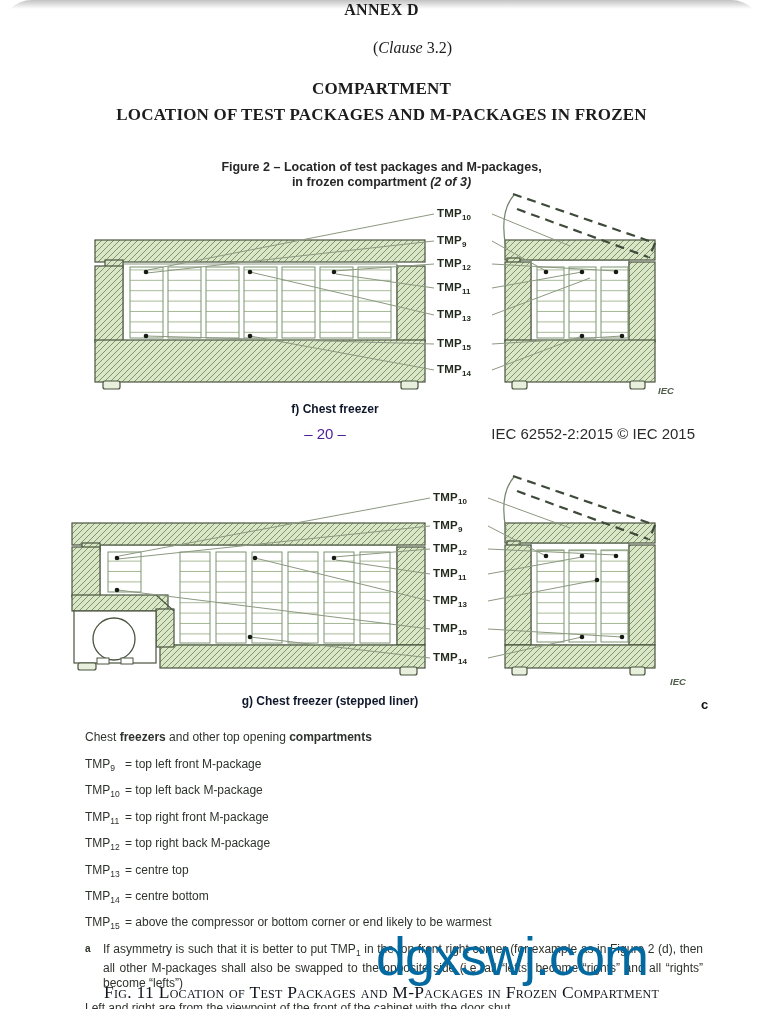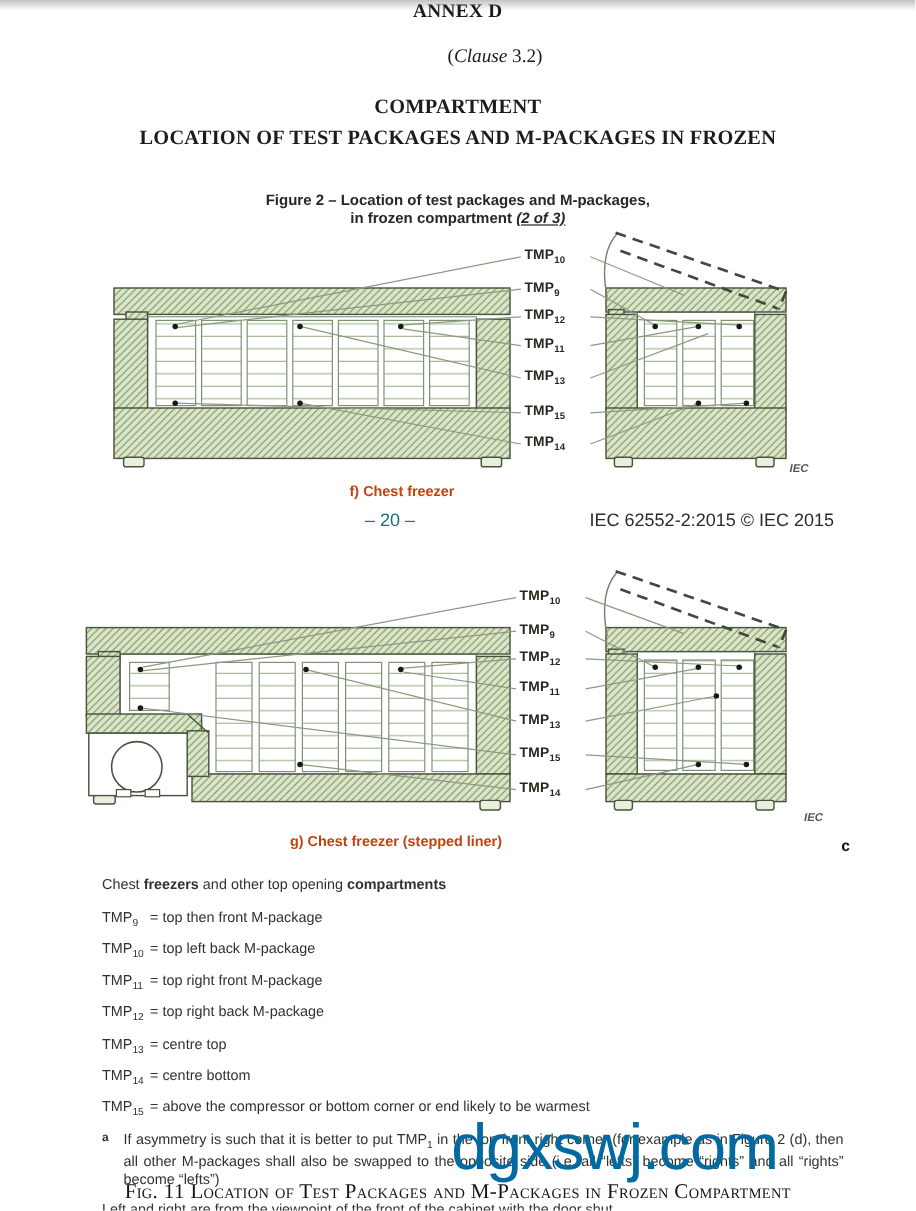--- a/index.html
+++ b/index.html
@@ -1,35 +1,35 @@
 <!DOCTYPE html>
 <html><head>
 <meta charset="utf-8">
 <style>
   html,body{margin:0;padding:0;background:#ffffff;}
   #page{position:relative;width:763px;height:1009px;background:#ffffff;overflow:hidden;
-        font-family:"Liberation Sans",sans-serif;color:#1c1c1c;}
+        font-family:"Liberation Sans",sans-serif;color:#1c1c1c;border-radius:32px;}
   .serif{font-family:"Liberation Serif",serif;}
   .abs{position:absolute;}
   .ctr{left:0;width:763px;text-align:center;}
   
   .top-strip{left:0;top:0;width:763px;height:9px;
      background:linear-gradient(to bottom,#c2c2c2 0%,#dedede 45%,rgba(255,255,255,0) 100%);}
   .annex{top:1px;font-size:16px;font-weight:bold;letter-spacing:.3px;}
   .clause{top:39px;font-size:16px;padding-left:31px;}
   .heading{top:76px;font-size:17px;font-weight:bold;line-height:26px;letter-spacing:.2px;}
   .fig2cap{top:160px;font-size:12.5px;font-weight:bold;line-height:15px;color:#272727;}
-  .fig2cap i{font-weight:bold;text-decoration:underline;}
+  .fig2cap i{font-weight:bold;}
   svg.diag{position:absolute;left:0;top:0;z-index:1;}
   .tmp-label{position:absolute;z-index:2;font-size:11.5px;font-weight:bold;color:#222b1e;
      letter-spacing:.2px;white-space:nowrap;}
   .tmp-label sub{font-size:8px;}
   .iec-credit{position:absolute;z-index:2;font-size:9.5px;font-style:italic;font-weight:bold;color:#4e5c49;}
-  .diag-cap{position:absolute;z-index:2;font-size:12px;font-weight:bold;color:#c2410c;text-align:center;}
-  .pgnum{top:425px;left:285px;width:80px;text-align:center;font-size:15px;color:#0f766e;z-index:2;}
+  .diag-cap{position:absolute;z-index:2;font-size:12px;font-weight:bold;color:#0f172a;text-align:center;}
+  .pgnum{top:425px;left:285px;width:80px;text-align:center;font-size:15px;color:#4c1d95;z-index:2;}
   .docref{top:425px;right:68px;font-size:15px;color:#2b2b2b;z-index:2;}
   .stray-c{top:697px;left:701px;font-size:13px;font-weight:bold;color:#111;z-index:2;}
   .legend{top:730px;left:85px;width:625px;font-size:12px;color:#2e332c;z-index:2;line-height:14px;}
   .legend .intro{margin-bottom:13px;}
   .legend .b{font-weight:bold;text-align:right;}
   .legend-row{margin-bottom:8px;}
   .tmp-id{display:inline-block;min-width:40px;}
   .tmp-id sub{font-size:8.5px;}
   .footnote{display:flex;margin-top:8px;width:618px;}
   .fn-marker{width:18px;font-weight:bold;font-size:10px;flex:none;}
@@ -251,21 +251,21 @@
   <div class="tmp-label" style="left:433px;top:622px"><span>TMP</span><sub>15</sub></div>
   <div class="tmp-label" style="left:433px;top:651px"><span>TMP</span><sub>14</sub></div>
   <div class="iec-credit" style="left:670px;top:676px">IEC</div>
   <div class="diag-cap" style="left:0;top:694px;width:660px">g) Chest freezer (stepped liner)</div>
 
   <div class="abs stray-c">c</div>
 
   <div class="abs legend">
     <div class="intro"><span>Chest </span><span class="b">freezers</span><span> and other top opening </span><span class="b">compartments</span></div>
 
-    <div class="legend-row"><span class="tmp-id"><span>TMP</span><sub>9</sub></span><span>= top then front M-package</span></div>
+    <div class="legend-row"><span class="tmp-id"><span>TMP</span><sub>9</sub></span><span>= top left front M-package</span></div>
     <div class="legend-row"><span class="tmp-id"><span>TMP</span><sub>10</sub></span><span>= top left back M-package</span></div>
     <div class="legend-row"><span class="tmp-id"><span>TMP</span><sub>11</sub></span><span>= top right front M-package</span></div>
     <div class="legend-row"><span class="tmp-id"><span>TMP</span><sub>12</sub></span><span>= top right back M-package</span></div>
     <div class="legend-row"><span class="tmp-id"><span>TMP</span><sub>13</sub></span><span>= centre top</span></div>
     <div class="legend-row"><span class="tmp-id"><span>TMP</span><sub>14</sub></span><span>= centre bottom</span></div>
     <div class="legend-row"><span class="tmp-id"><span>TMP</span><sub>15</sub></span><span>= above the compressor or bottom corner or end likely to be warmest</span></div>
 
     <div class="footnote">
       <span class="fn-marker">a</span>
       <div class="fn-text"><span>If asymmetry is such that it is better to put TMP</span><sub>1</sub><span> in the top front right corner (for example as in Figure 2 (d), then all other M-packages shall also be swapped to the opposite side (i.e. all “lefts” become “rights” and all “rights” become “lefts”)</span></div>

